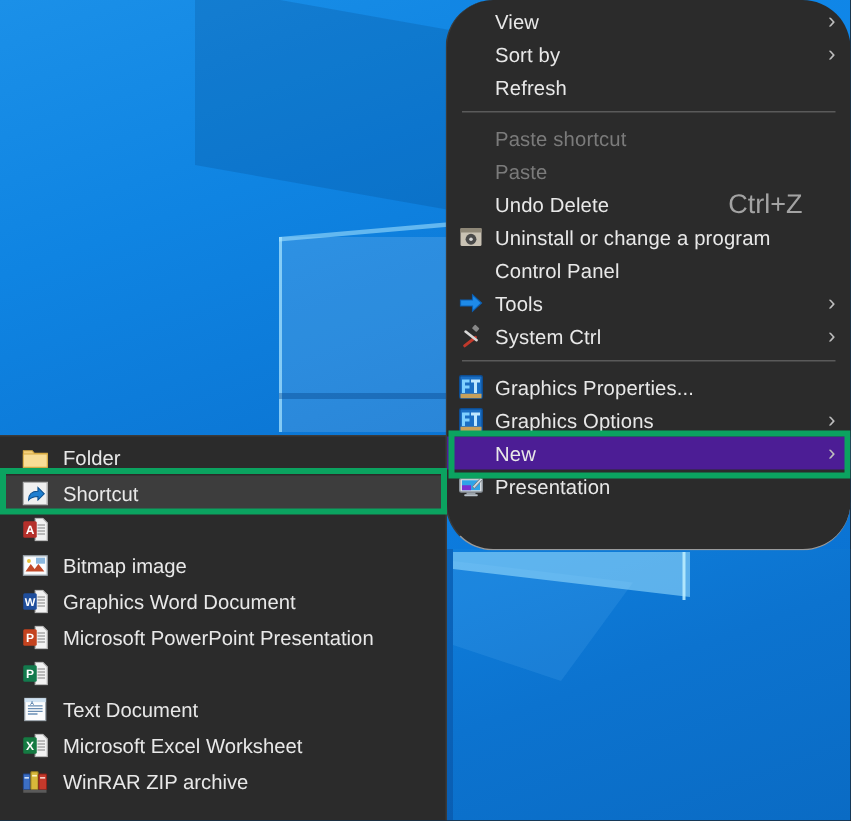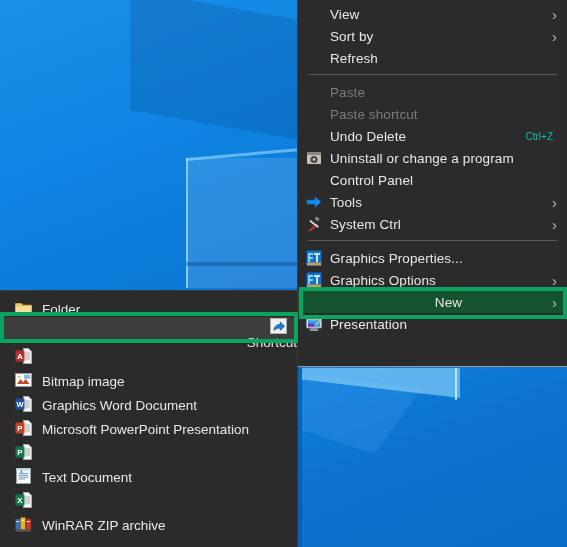--- a/index.html
+++ b/index.html
@@ -92,61 +92,61 @@
   .ctx-menu {
     position: absolute;
     left: 297px; top: 0;
     width: 270px; height: 367px;
     background: #2b2b2b;
     border-left: 1px solid #3a3a3a;
     border-bottom: 1px solid #9a9a9a;
     color: #e8e8e8;
     font-size: 13.5px;
     padding-top: 3px;
+    border-radius: 32px;
   }
   .ctx-item {
     position: relative;
     height: 22px;
     display: flex;
     align-items: center;
     padding-left: 6px;
     white-space: nowrap;
   }
   .ctx-item .ic {
     width: 20px; height: 16px;
     flex: 0 0 20px;
     display: flex; align-items: center; justify-content: center;
     margin-right: 6px;
   }
   .ctx-item .lbl {
     flex: 1 1 auto;
     letter-spacing: 0.1px;
   }
   .ctx-item .accel {
-    color: #14b8a6;
-    font-size: 10px;
-    padding-right: 14px;
+    color: #a3a3a3;
+    font-size: 18px;
+    padding-right: 32px;
   }
   .ctx-item .chev {
     position: absolute;
     right: 10px; top: 50%;
     transform: translateY(-50%);
     color: #bdbdbd;
     font-size: 15px;
     line-height: 1;
   }
   .ctx-item.disabled .lbl { color: #7b7b7b; }
   .ctx-sep {
     height: 1px;
     background: #5a5a5a;
     margin: 5px 10px 6px 10px;
   }
   .ctx-item.highlight {
-    background: #14532d;
-    text-align: center;
+    background: #4c1d95;
   }
 
   
   .green-box {
     position: absolute;
     border: 4px solid #0ba360;
     pointer-events: none;
   }
 
   
@@ -157,31 +157,31 @@
     background: #2b2b2b;
     border-top: 1px solid #3a3a3a;
     border-right: 1px solid #3a3a3a;
     color: #e8e8e8;
     font-size: 13.5px;
     padding-top: 2px;
   }
   .sub-item {
     height: 24px;
     display: flex;
-    align-items: flex-end;
+    align-items: center;
     padding-left: 14px;
     white-space: nowrap;
   }
   .sub-item .ic {
     width: 18px; height: 18px;
     flex: 0 0 18px;
     display: flex; align-items: center; justify-content: center;
     margin-right: 10px;
   }
-  .sub-item.selected { background: #3d3d3d; flex-direction: column; }
+  .sub-item.selected { background: #3d3d3d; }
 
   
   .icon-svg { display: block; }
 </style>
 </head>
 <body>
 
 <div id="root">
 
   <div class="desktop">
@@ -211,25 +211,25 @@
         <span class="lbl">Sort by</span>
         <span class="chev">›</span>
       </div>
       <div class="ctx-item">
         <span class="ic"></span>
         <span class="lbl">Refresh</span>
       </div>
       <div class="ctx-sep"></div>
       <div class="ctx-item disabled">
         <span class="ic"></span>
+        <span class="lbl">Paste shortcut</span>
+      </div>
+      <div class="ctx-item disabled">
+        <span class="ic"></span>
         <span class="lbl">Paste</span>
-      </div>
-      <div class="ctx-item disabled">
-        <span class="ic"></span>
-        <span class="lbl">Paste shortcut</span>
       </div>
       <div class="ctx-item">
         <span class="ic"></span>
         <span class="lbl">Undo Delete</span>
         <span class="accel">Ctrl+Z</span>
       </div>
       <div class="ctx-item">
         <span class="ic">
           <svg class="icon-svg" width="16" height="16" viewBox="0 0 16 16">
             <rect x="1" y="2" width="14" height="12" rx="1" fill="#c9c2b4"></rect>
@@ -394,20 +394,21 @@
       </div>
       <div class="sub-item">
         <span class="ic">
           <svg class="icon-svg" width="17" height="16" viewBox="0 0 17 16">
             <path d="M8.5 0.5h5l3 3v12h-8z" fill="#f2f2f2" stroke="#b6b6b6" stroke-width="0.8"></path>
             <path d="M10 5h5M10 7h5M10 9h5M10 11h5" stroke="#a8a8a8" stroke-width="0.9"></path>
             <rect x="0.5" y="2.5" width="9" height="11" rx="1" fill="#157a42"></rect>
             <text x="5" y="11" font-family="Liberation Sans, sans-serif" font-size="8" font-weight="bold" fill="#fff" text-anchor="middle">X</text>
           </svg>
         </span>
+        <span class="lbl">Microsoft Excel Worksheet</span>
       </div>
       <div class="sub-item">
         <span class="ic">
           <svg class="icon-svg" width="17" height="16" viewBox="0 0 17 16">
             <rect x="0.5" y="3" width="4.6" height="10.5" rx="0.6" fill="#3c6fc4" stroke="#21458a" stroke-width="0.7"></rect>
             <rect x="5.6" y="1.5" width="4.8" height="12" rx="0.6" fill="#d8b83a" stroke="#9c8020" stroke-width="0.7"></rect>
             <rect x="10.9" y="3" width="5.1" height="10.5" rx="0.6" fill="#c4392b" stroke="#8c2118" stroke-width="0.7"></rect>
             <rect x="1.3" y="5" width="3" height="1.1" fill="#cfe0f8"></rect>
             <rect x="6.4" y="3.6" width="3.2" height="1.1" fill="#fdf3c0"></rect>
             <rect x="11.7" y="5" width="3.4" height="1.1" fill="#f8cfc8"></rect>

